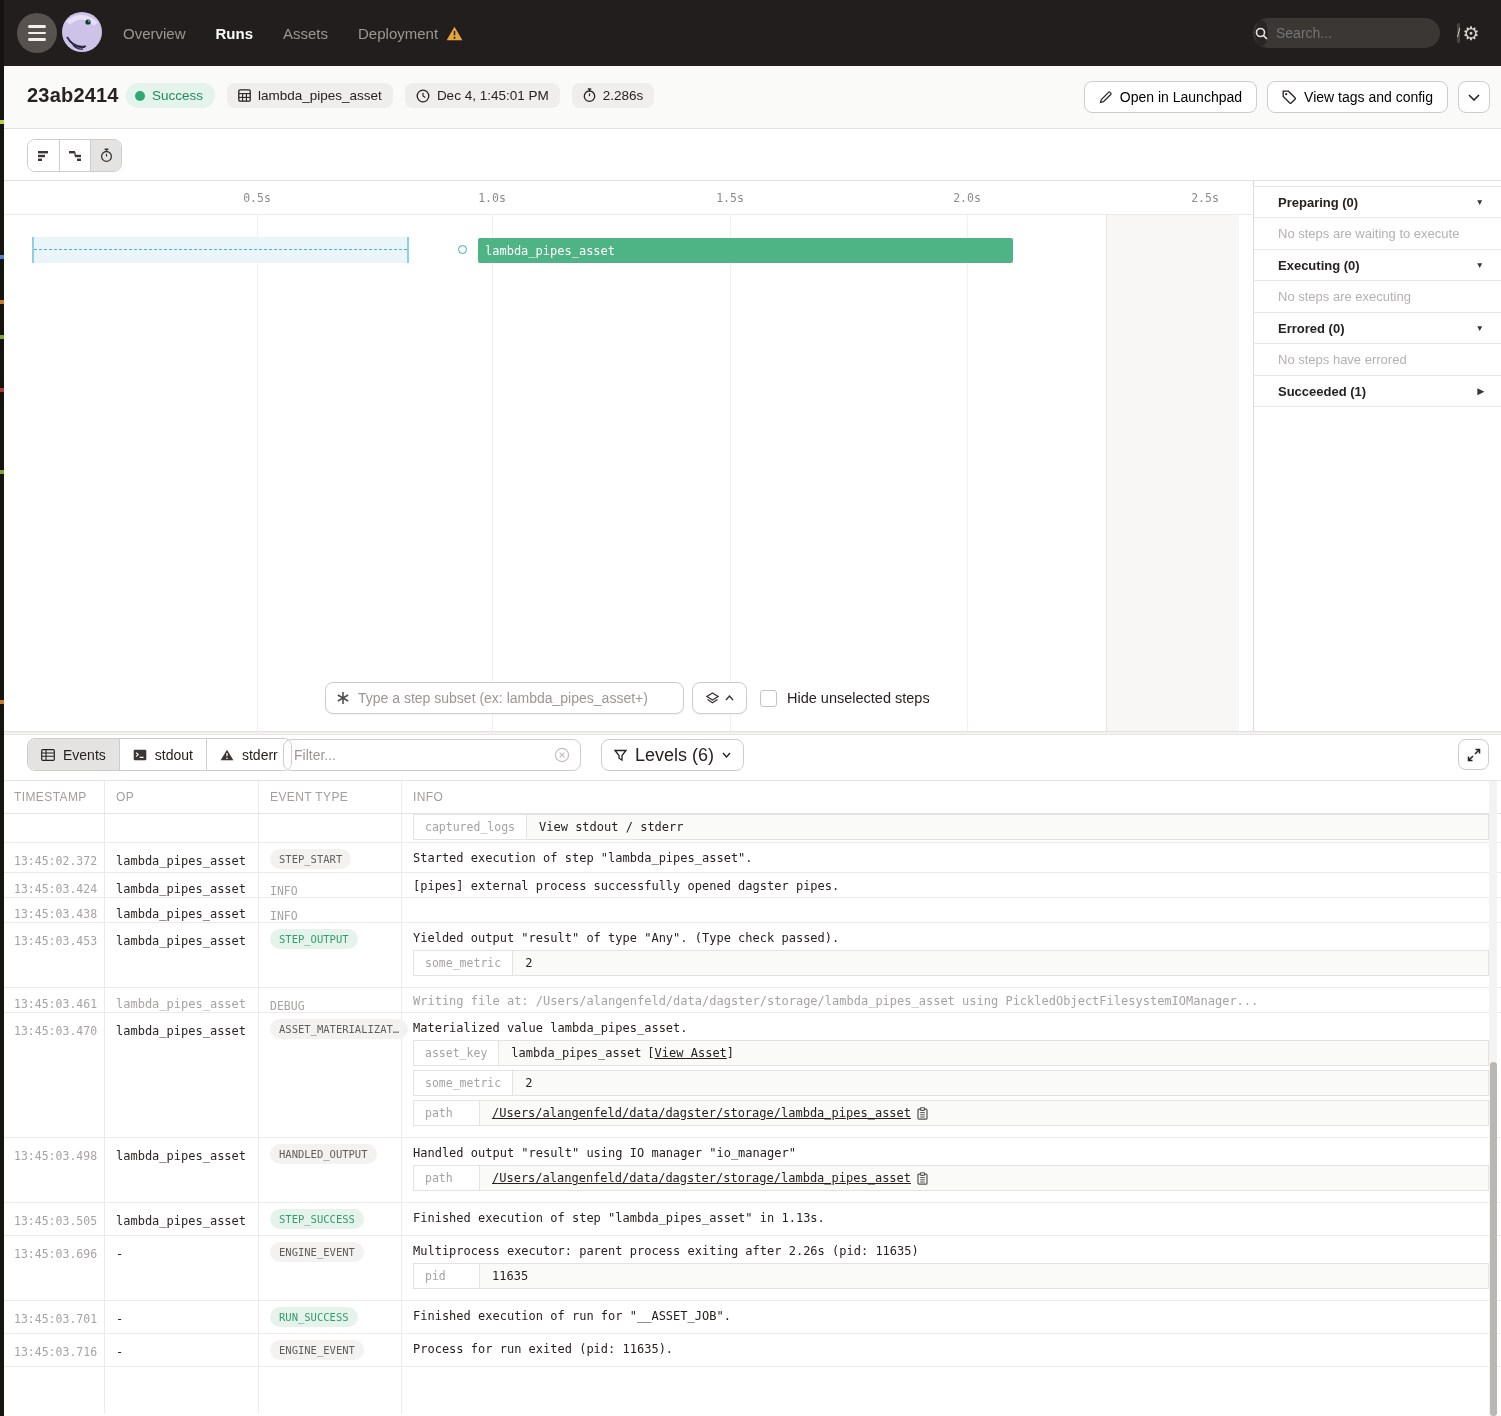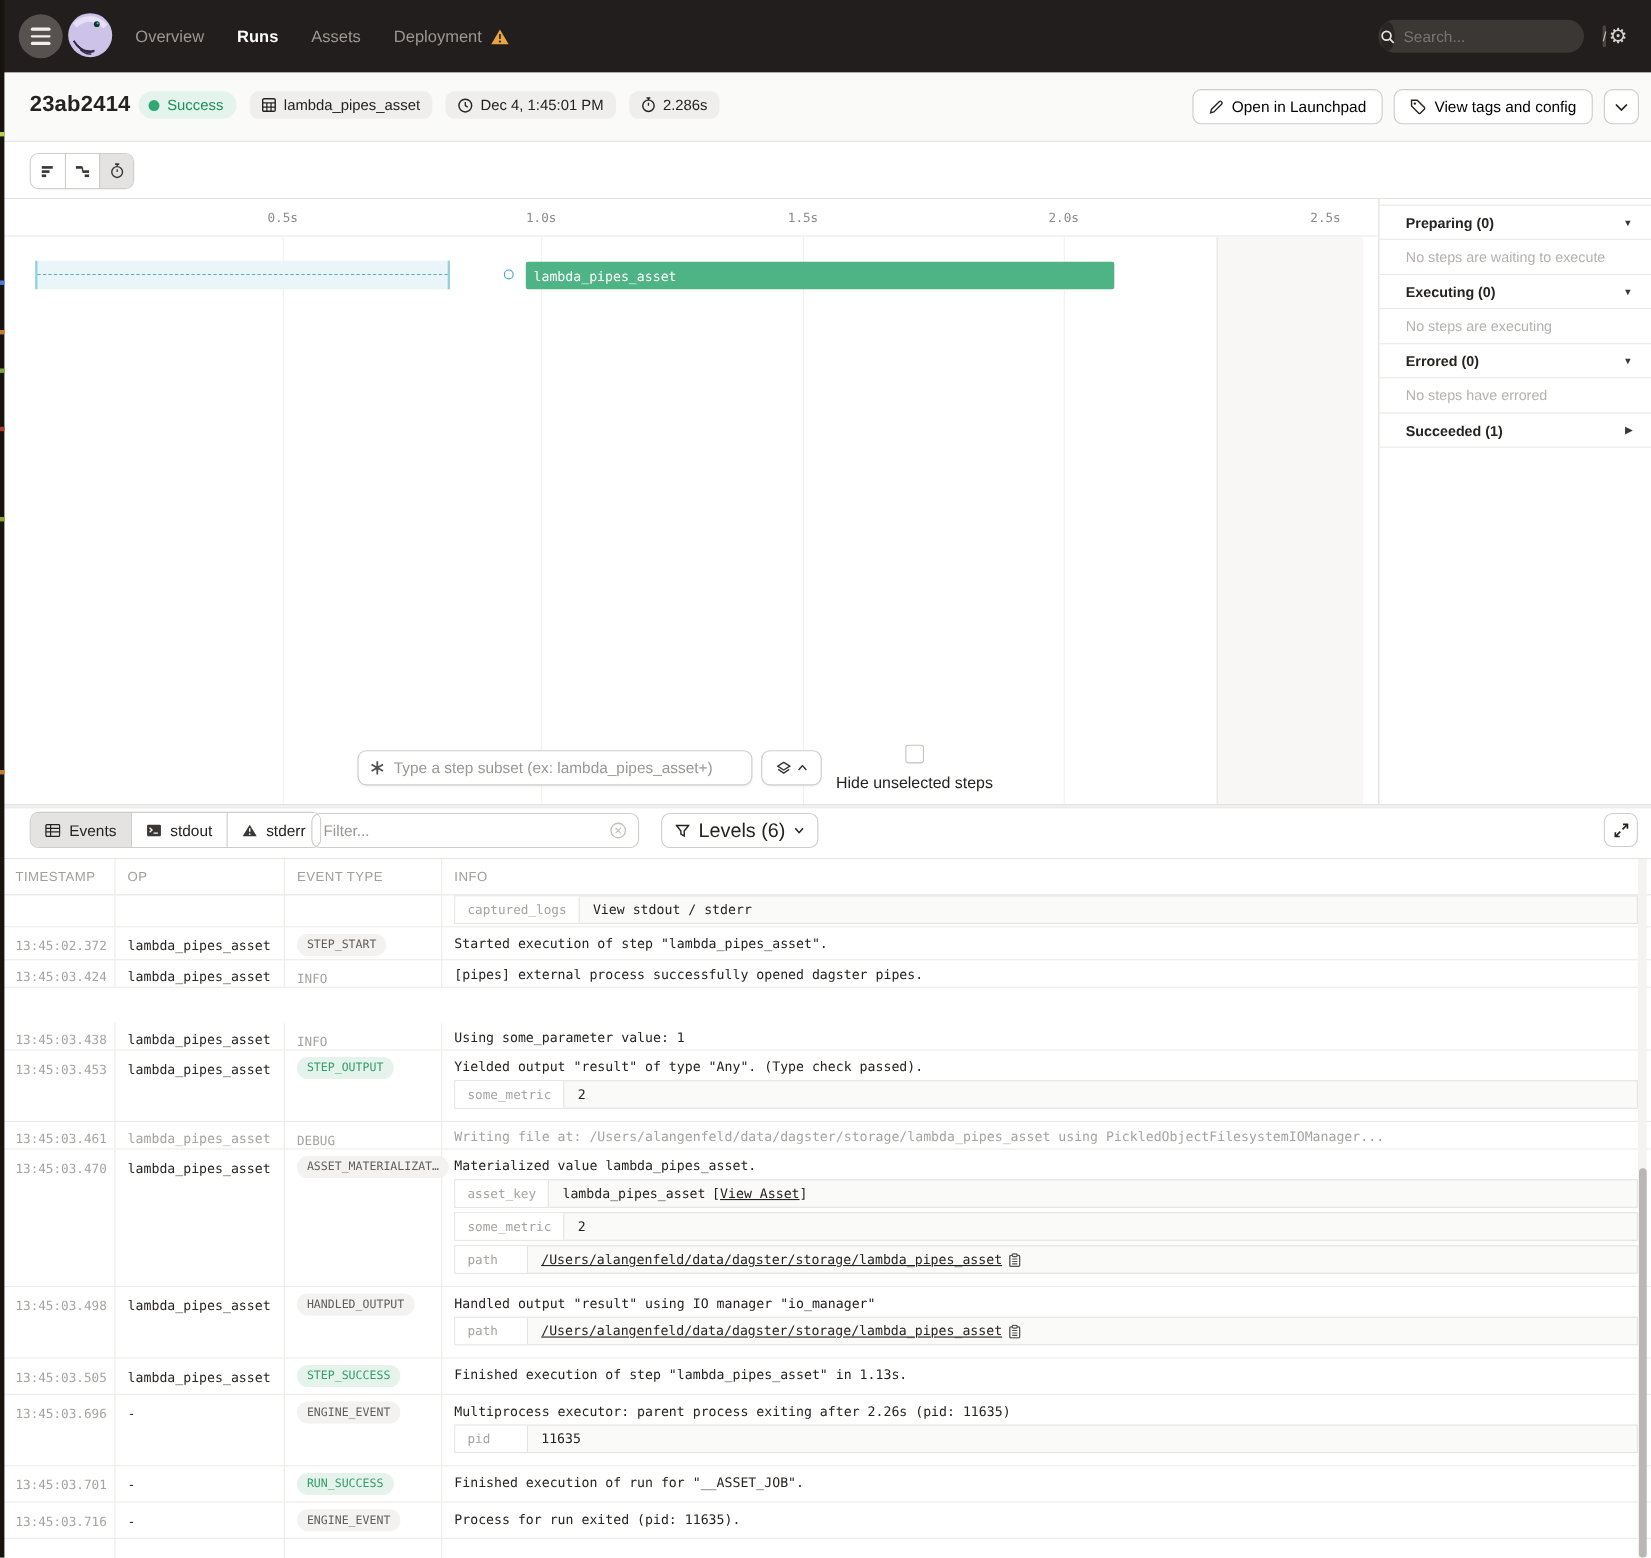--- a/index.html
+++ b/index.html
@@ -47,21 +47,21 @@
     border-bottom:1px solid #e2e1df; }
   .viewgroup { position:absolute; left:27px; top:10px; display:flex; border:1px solid #cfccca; border-radius:8px; overflow:hidden; }
   .vbtn { width:31px; height:31px; background:#fff; display:flex; align-items:center; justify-content:center; cursor:pointer; }
   .vbtn + .vbtn { border-left:1px solid #cfccca; }
   .vbtn.active { background:#e5e3e1; }
   .slider { position:absolute; left:150px; top:154px; }
   .slider .track { position:absolute; left:0; top:6px; width:202px; height:4px; background:#dcdad8; border-radius:2px; }
   .slider .thumb { position:absolute; left:-5px; top:-1px; width:18px; height:18px; border-radius:50%;
     background:#fff; border:1px solid #c6c3c0; box-shadow:0 1px 2px rgba(0,0,0,.15); cursor:pointer; }
   .cbox { width:17px; height:17px; border:1px solid #c6c3c0; border-radius:3px; background:#fff; cursor:pointer; }
-  .cbrow { display:flex; align-items:center; gap:10px; font-size:14.5px;flex-direction:column; }
+  .cbrow { display:flex; align-items:center; gap:10px; font-size:14.5px; }
   #hide-notstarted { position:absolute; left:383px; top:147px; }
   .darkbtn { position:absolute; left:1323px; top:141px; height:31px; background:#262220; color:#fcfbfa;
     border-radius:8px; display:flex; align-items:stretch; font-size:14px; cursor:pointer; }
   .darkbtn .lbl { display:flex; align-items:center; padding:0 16px; }
   .darkbtn .dd { width:30px; display:flex; align-items:center; justify-content:center; border-left:1px solid #4e4a47; }
   #gantt-expand { position:absolute; left:1279px; top:141px; }
 
   
   #gantt { position:absolute; left:0; top:181px; width:1253px; height:550px; background:#fff; overflow:hidden;}
   #axisrow { position:absolute; left:0; top:0; width:1253px; height:34px; border-bottom:1px solid #ebeae8; background:#fff; z-index:3;}
@@ -468,27 +468,24 @@
           </div>
         </div>
         <div class="trow" style="height: 25px;">
           <div class="c1" style="padding-top: 6px;"><span class="ts mono">13:45:03.424</span></div>
           <div class="c2" style="padding-top: 6px;"><span class="opv mono">lambda_pipes_asset</span></div>
           <div class="c3" style="padding-top: 6px;"><span class="plaintype mono" style="position: relative; top: 2px;">INFO</span></div>
           <div class="c4" style="padding-top: 6px;">
             <div class="infotext mono">[pipes] external process successfully opened dagster pipes.</div>
           </div>
         </div>
-        <div class="trow" style="height: 25px; margin-top: 32px;">
+        <div class="trow" style="height: 25px;">
           <div class="c1" style="padding-top: 6px;"><span class="ts mono">13:45:03.438</span></div>
           <div class="c2" style="padding-top: 6px;"><span class="opv mono">lambda_pipes_asset</span></div>
           <div class="c3" style="padding-top: 6px;"><span class="plaintype mono" style="position: relative; top: 2px;">INFO</span></div>
-          <div class="c4" style="padding-top: 6px;">
-            <div class="infotext mono">Using some_parameter value: 1</div>
-          </div>
         </div>
         <div class="trow" style="height: 65px;">
           <div class="c1" style="padding-top: 8px;"><span class="ts mono">13:45:03.453</span></div>
           <div class="c2" style="padding-top: 8px;"><span class="opv mono">lambda_pipes_asset</span></div>
           <div class="c3" style="padding-top: 6px;"><span class="pill mono greenpill">STEP_OUTPUT</span></div>
           <div class="c4" style="padding-top: 8px;">
             <div class="infotext mono">Yielded output "result" of type "Any". (Type check passed).</div>
             <div class="metabox">
               <span class="metakey mono">some_metric</span>
               <span class="metaval mono">

